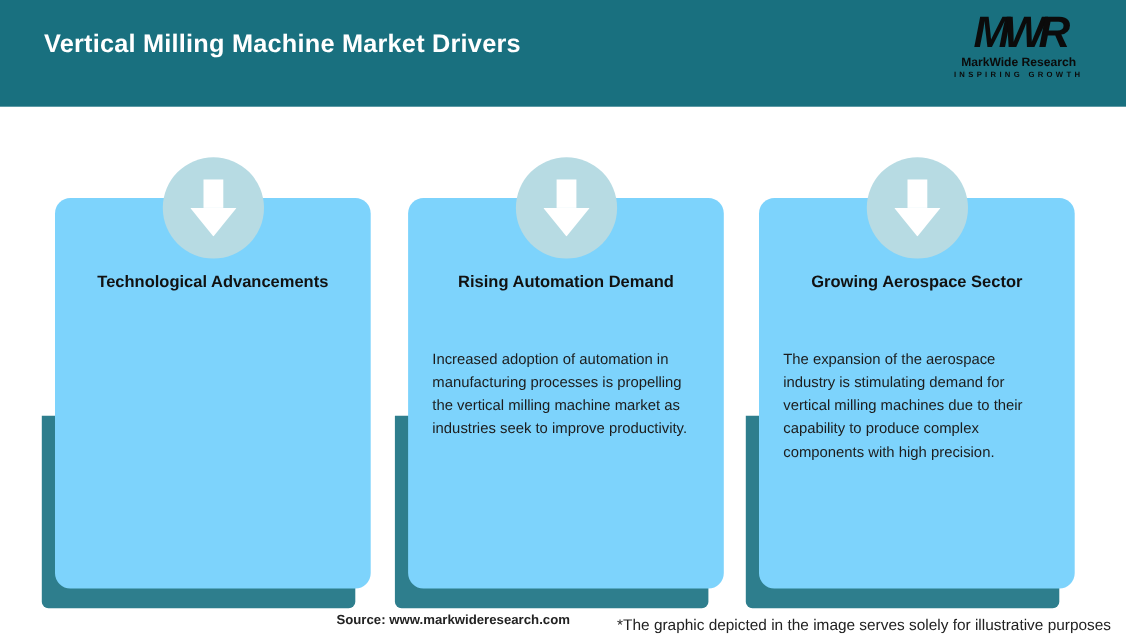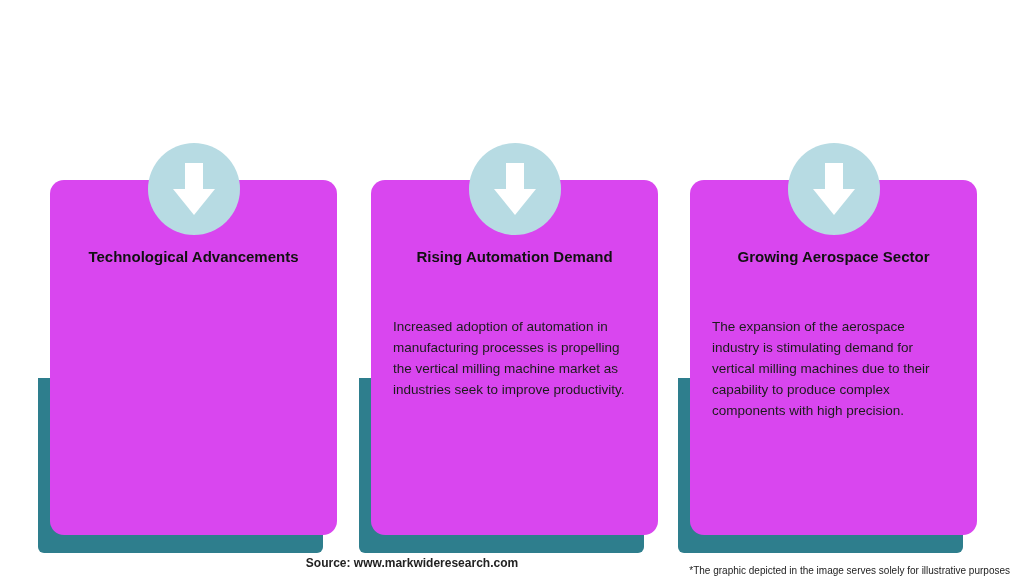--- a/index.html
+++ b/index.html
@@ -74,21 +74,21 @@
     right: 14px;
     top: 198px;
     bottom: -18px;
     background: #2e7e8d;
     border-radius: 0 0 6px 6px;
     z-index: 1;
   }
   .card {
     position: absolute;
     inset: 0;
-    background: #d946ef;
+    background: #7dd3fc;
     border-radius: 14px;
     z-index: 2;
     padding: 0 22px;
   }
   .card-title {
     margin-top: 68px;
     text-align: center;
     font-size: 15px;
     font-weight: bold;
     color: #111111;
@@ -125,29 +125,37 @@
     bottom: 6px;
     text-align: center;
     font-size: 12px;
     font-weight: bold;
     color: #222222;
   }
   .footer-disclaimer {
     position: absolute;
     right: 14px;
     bottom: 0;
-    font-size: 10px;
+    font-size: 14px;
     color: #222222;
   }
 </style>
 </head>
 <body>
 
 <div class="page">
 
+  <div class="header">
+    <div class="header-title">Vertical Milling Machine Market Drivers</div>
+    <div class="logo">
+      <div class="logo-acronym">MWR</div>
+      <div class="logo-name">MarkWide Research</div>
+      <div class="logo-tagline">INSPIRING GROWTH</div>
+    </div>
+  </div>
 
   <div class="card-wrap c1">
     <div class="card-shadow"></div>
     <div class="card">
       <div class="card-title">Technological Advancements</div>
     </div>
     <div class="arrow-circle">
       <svg width="42" height="52" viewBox="0 0 42 52">
         <rect x="12" y="0" width="18" height="26" fill="#ffffff"></rect>
         <polygon points="0,26 42,26 21,52" fill="#ffffff"></polygon>

